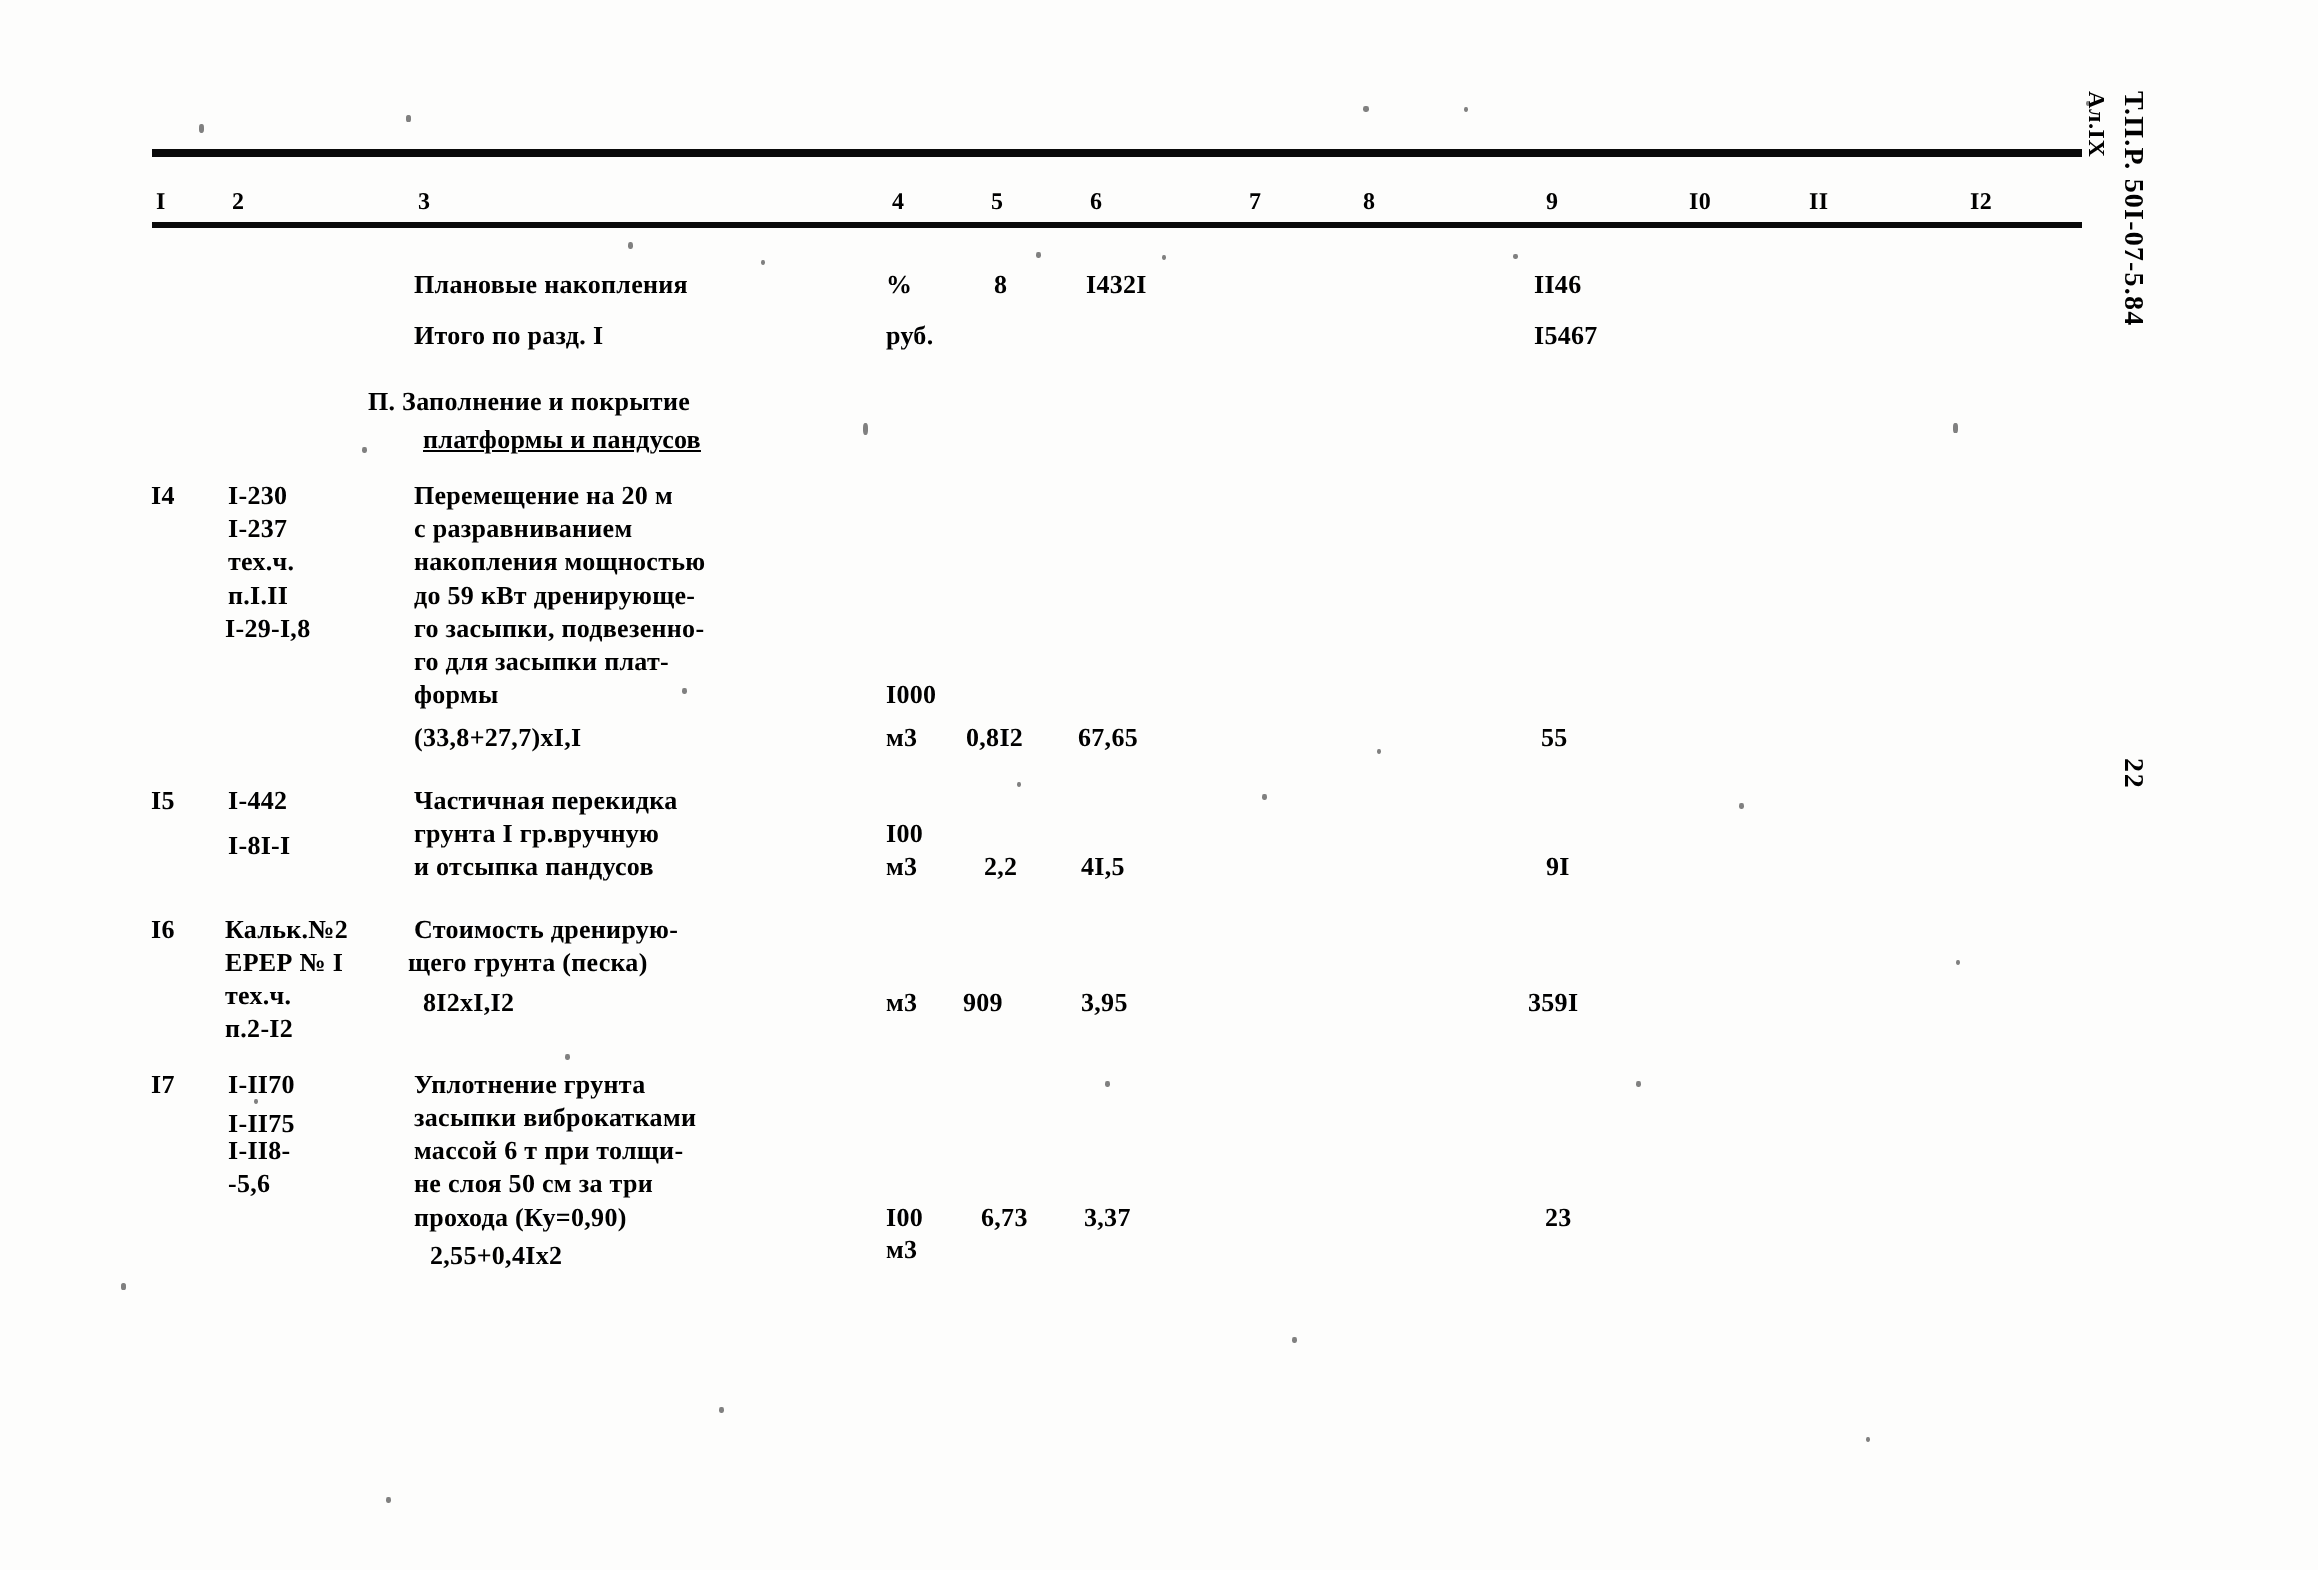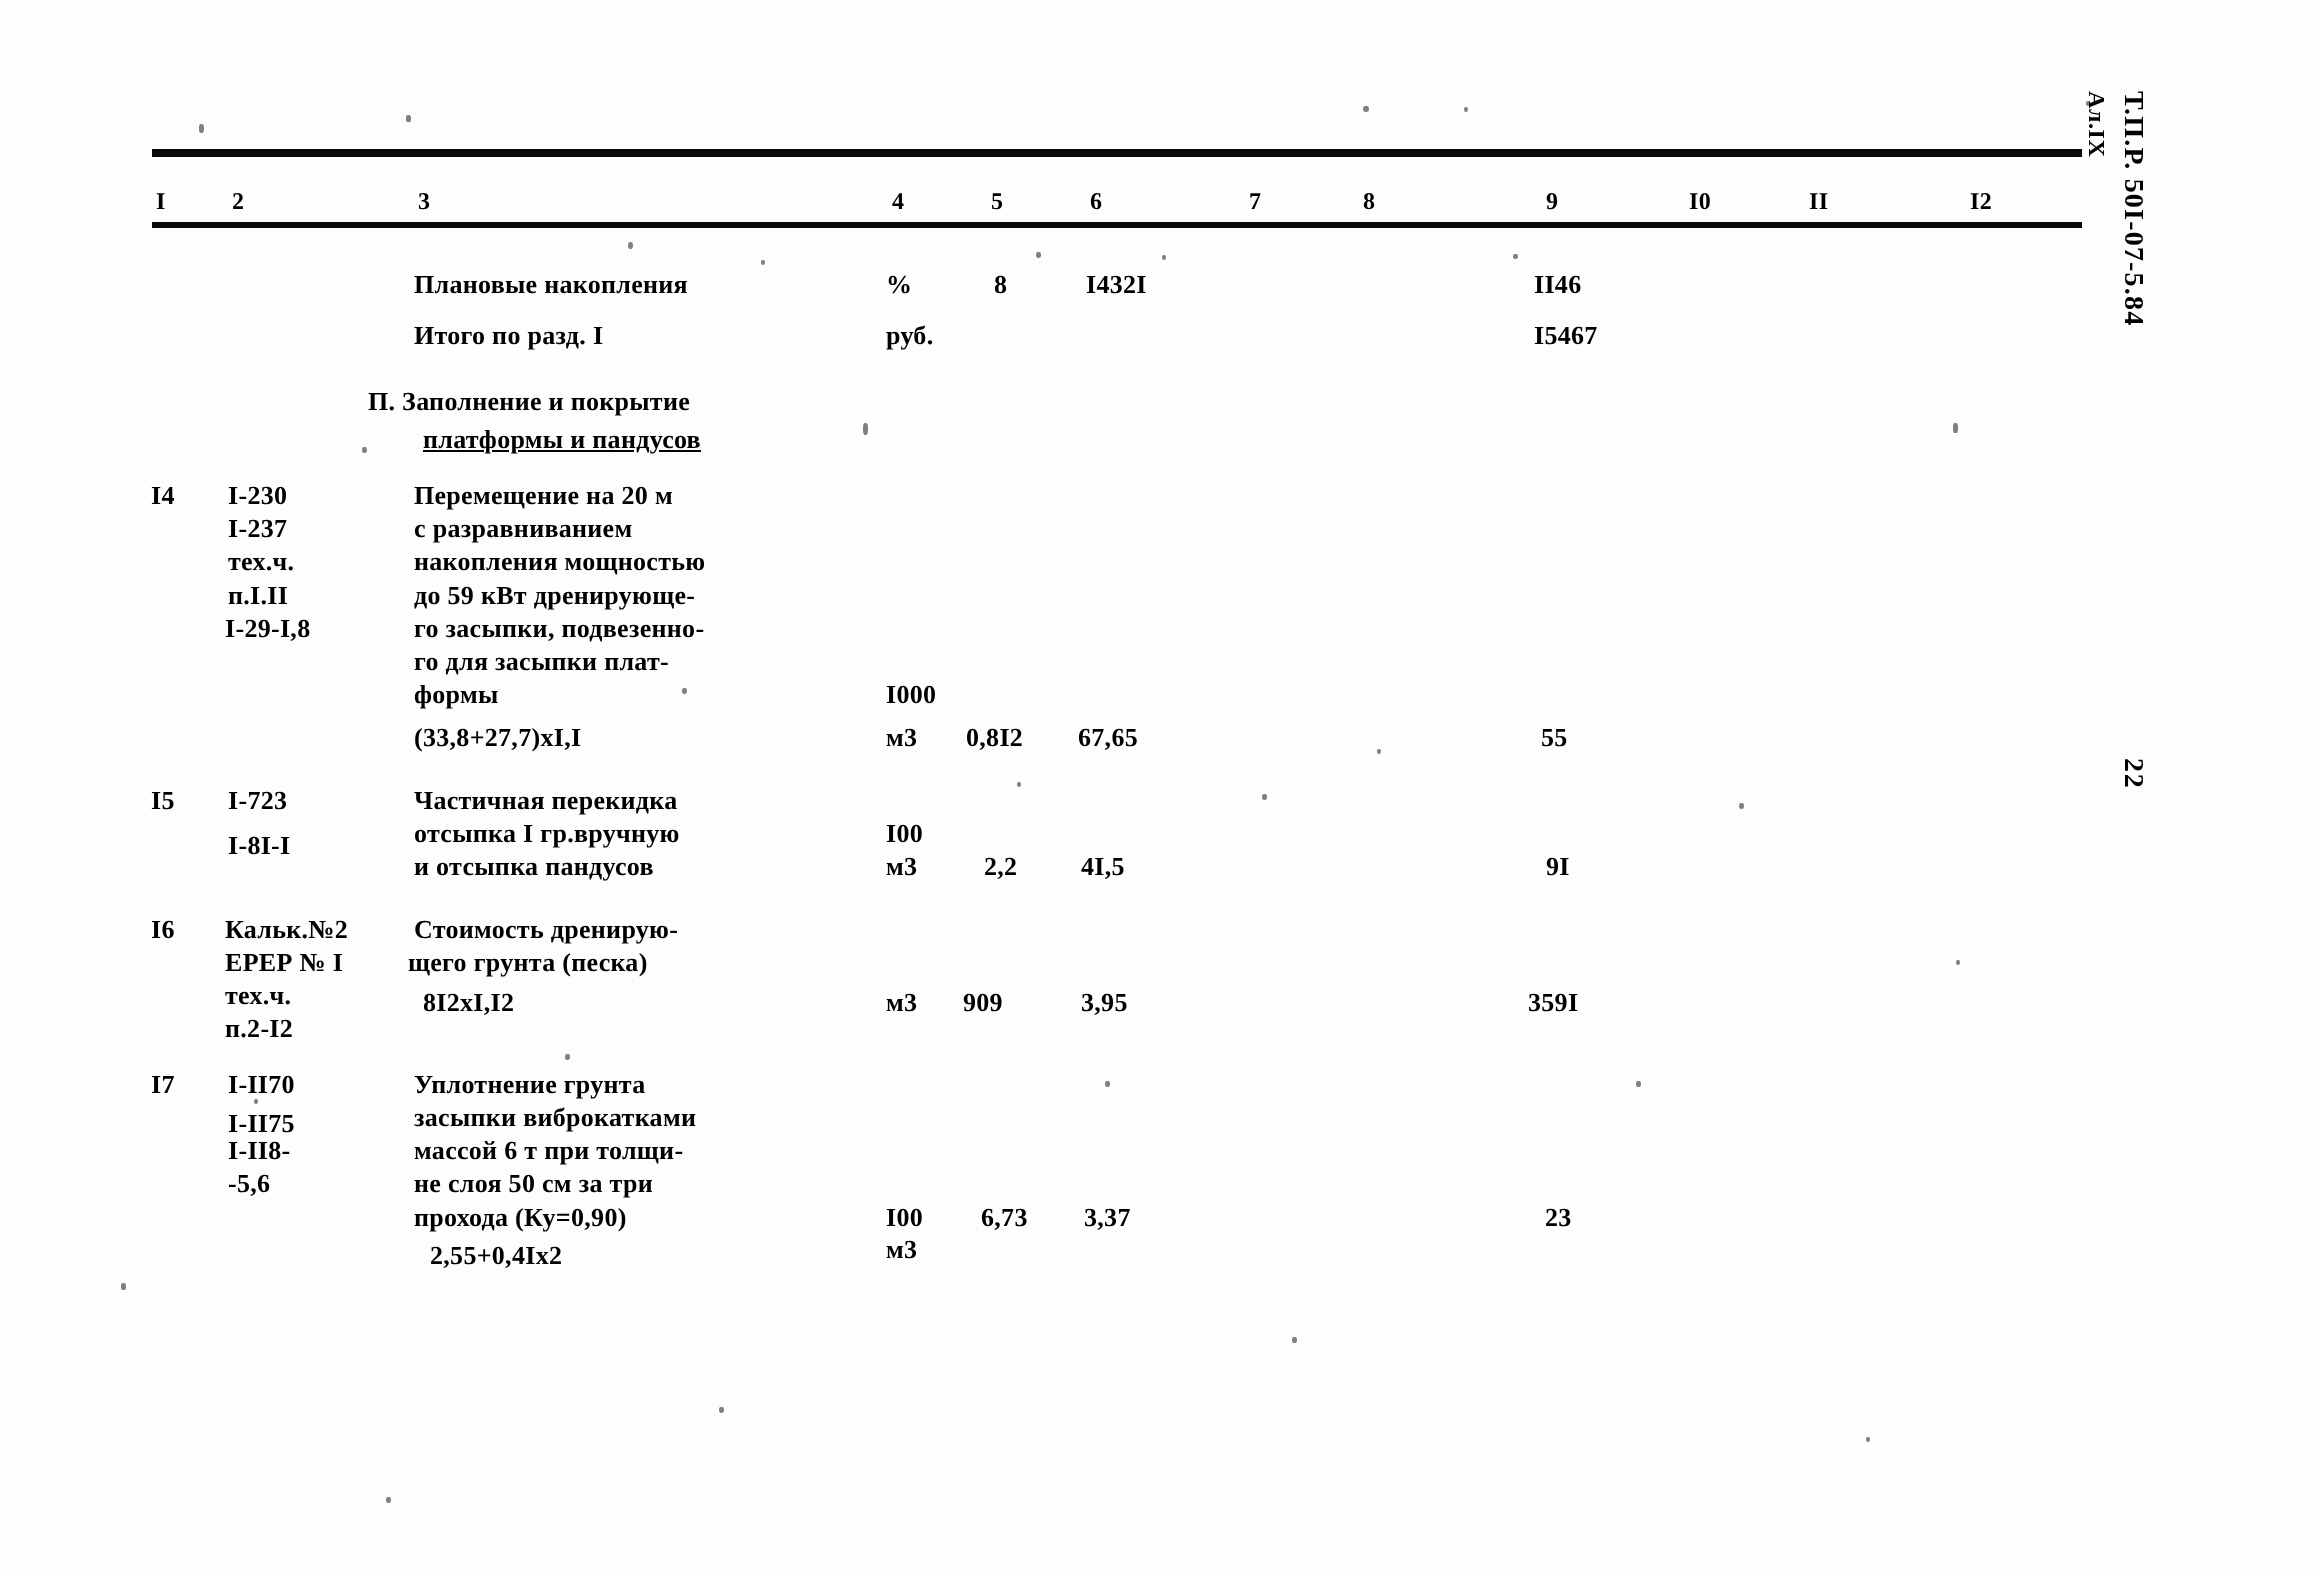--- a/index.html
+++ b/index.html
@@ -145,25 +145,25 @@
   <div class="t body" style="left:414px;top:682px;">формы</div>
   <div class="t body" style="left:414px;top:725px;">(33,8+27,7)хI,I</div>
 
   <div class="t num" style="left:886px;top:682px;">I000</div>
   <div class="t num" style="left:886px;top:725px;">м3</div>
   <div class="t num" style="left:966px;top:725px;">0,8I2</div>
   <div class="t num" style="left:1078px;top:725px;">67,65</div>
   <div class="t num" style="left:1541px;top:725px;">55</div>
 
   <div class="t body" style="left:151px;top:788px;">I5</div>
-  <div class="t body" style="left:228px;top:788px;">I-723</div>
+  <div class="t body" style="left:228px;top:788px;">I-442</div>
   <div class="t body" style="left:228px;top:821px;margin-top:12px;">I-8I-I</div>
 
   <div class="t body" style="left:414px;top:788px;">Частичная перекидка</div>
-  <div class="t body" style="left:414px;top:821px;">отсыпка I гр.вручную</div>
+  <div class="t body" style="left:414px;top:821px;">грунта I гр.вручную</div>
   <div class="t body" style="left:414px;top:854px;">и отсыпка пандусов</div>
 
   <div class="t num" style="left:886px;top:821px;">I00</div>
   <div class="t num" style="left:886px;top:854px;">м3</div>
   <div class="t num" style="left:984px;top:854px;">2,2</div>
   <div class="t num" style="left:1081px;top:854px;">4I,5</div>
   <div class="t num" style="left:1546px;top:854px;">9I</div>
 
   <div class="t body" style="left:151px;top:917px;">I6</div>
   <div class="t body" style="left:225px;top:917px;">Кальк.№2</div>

